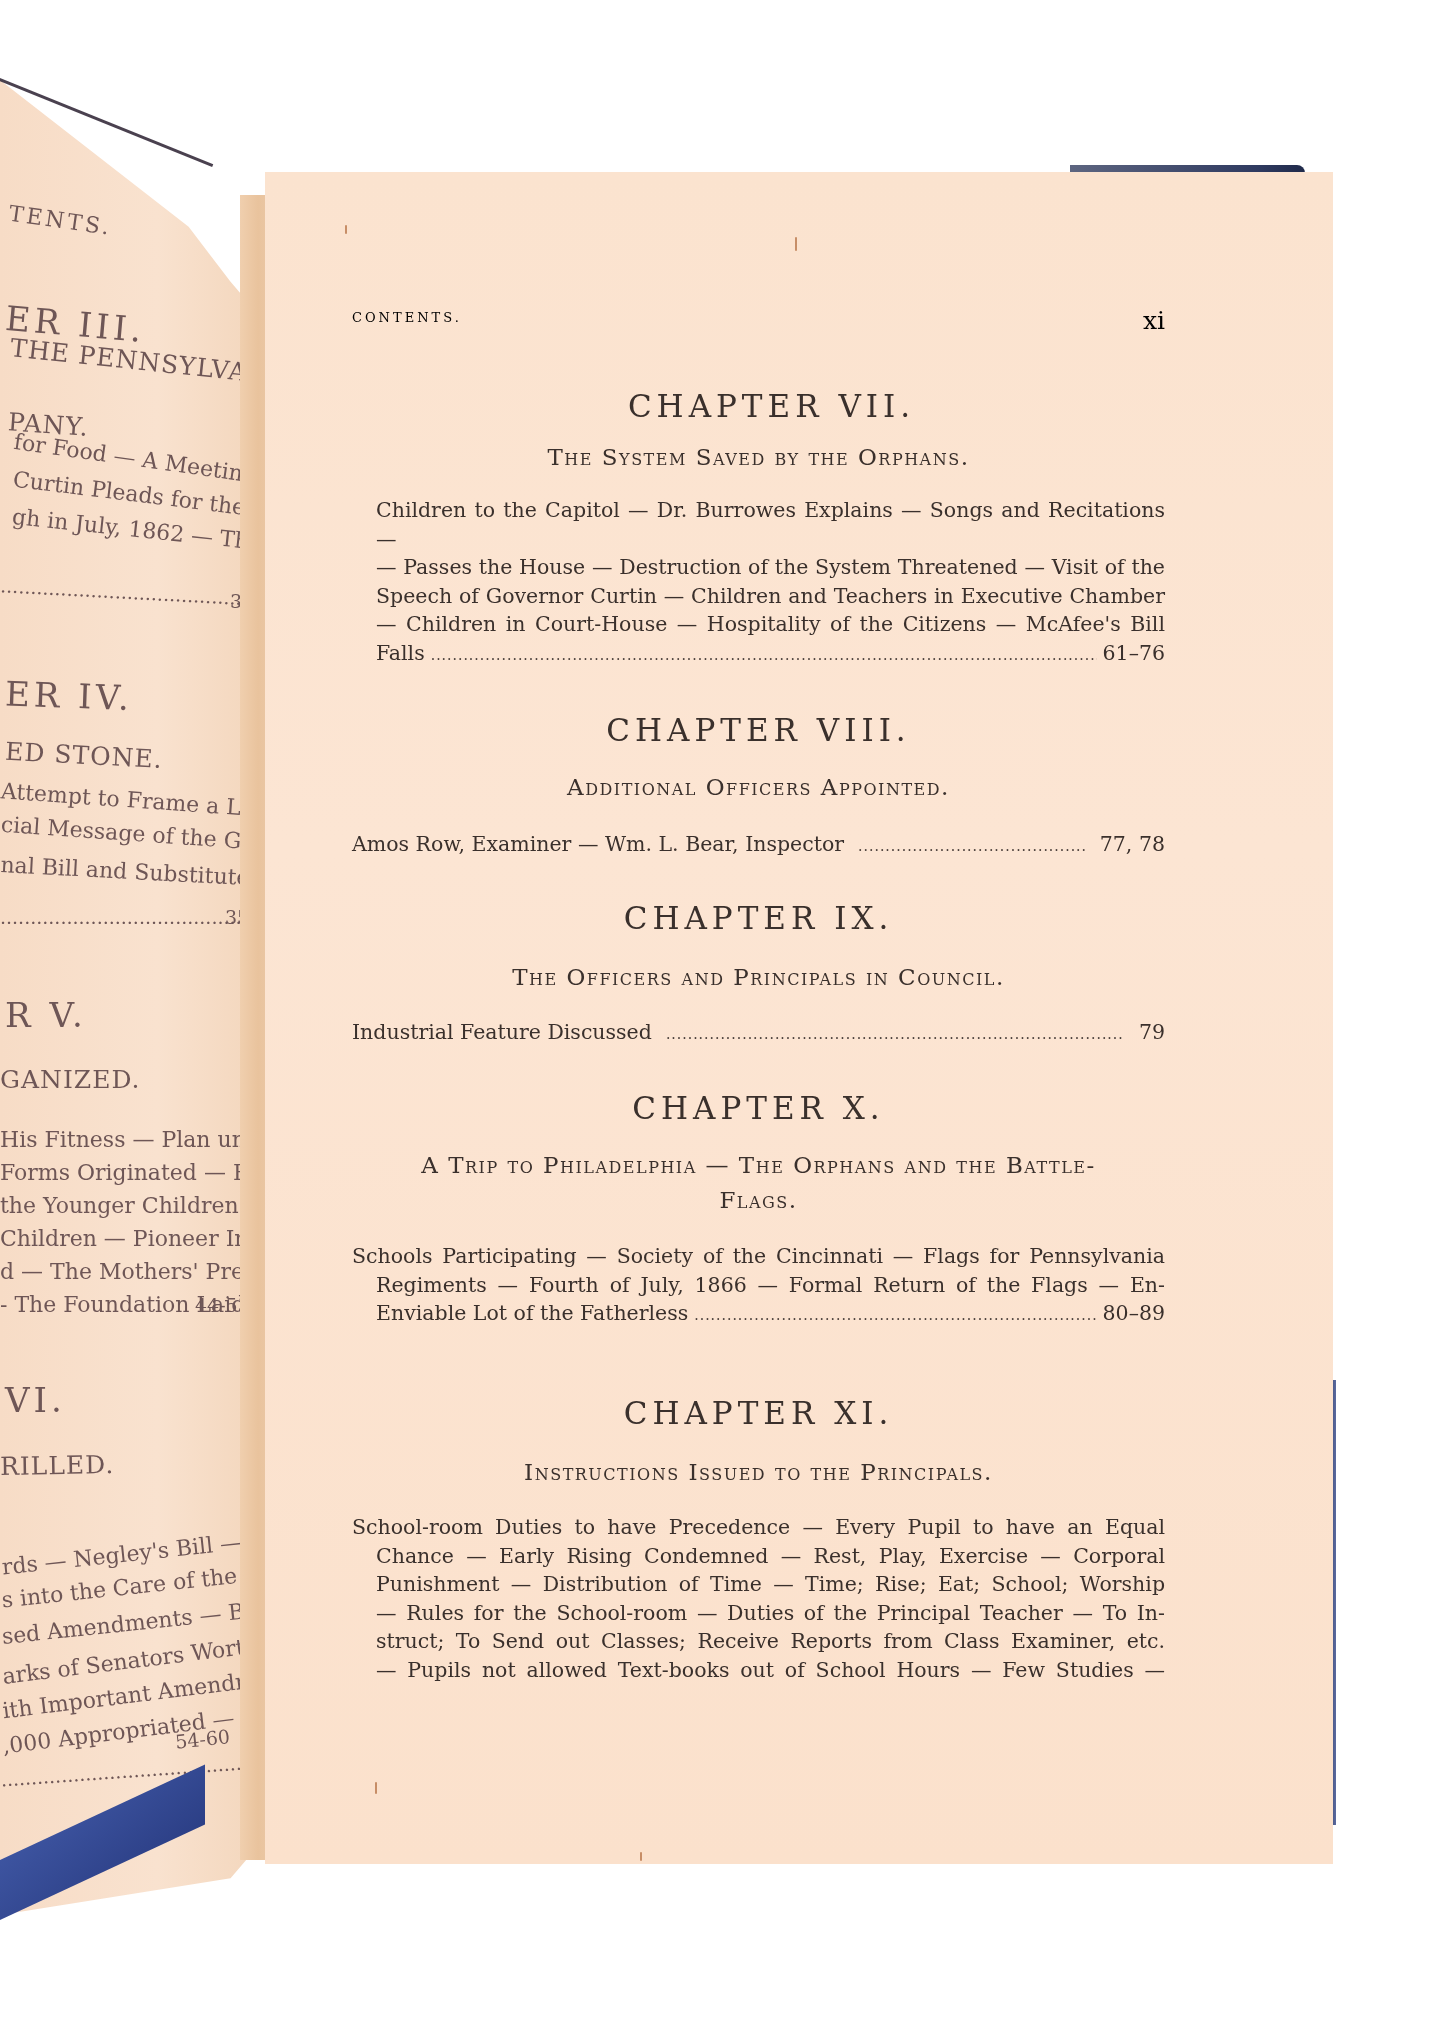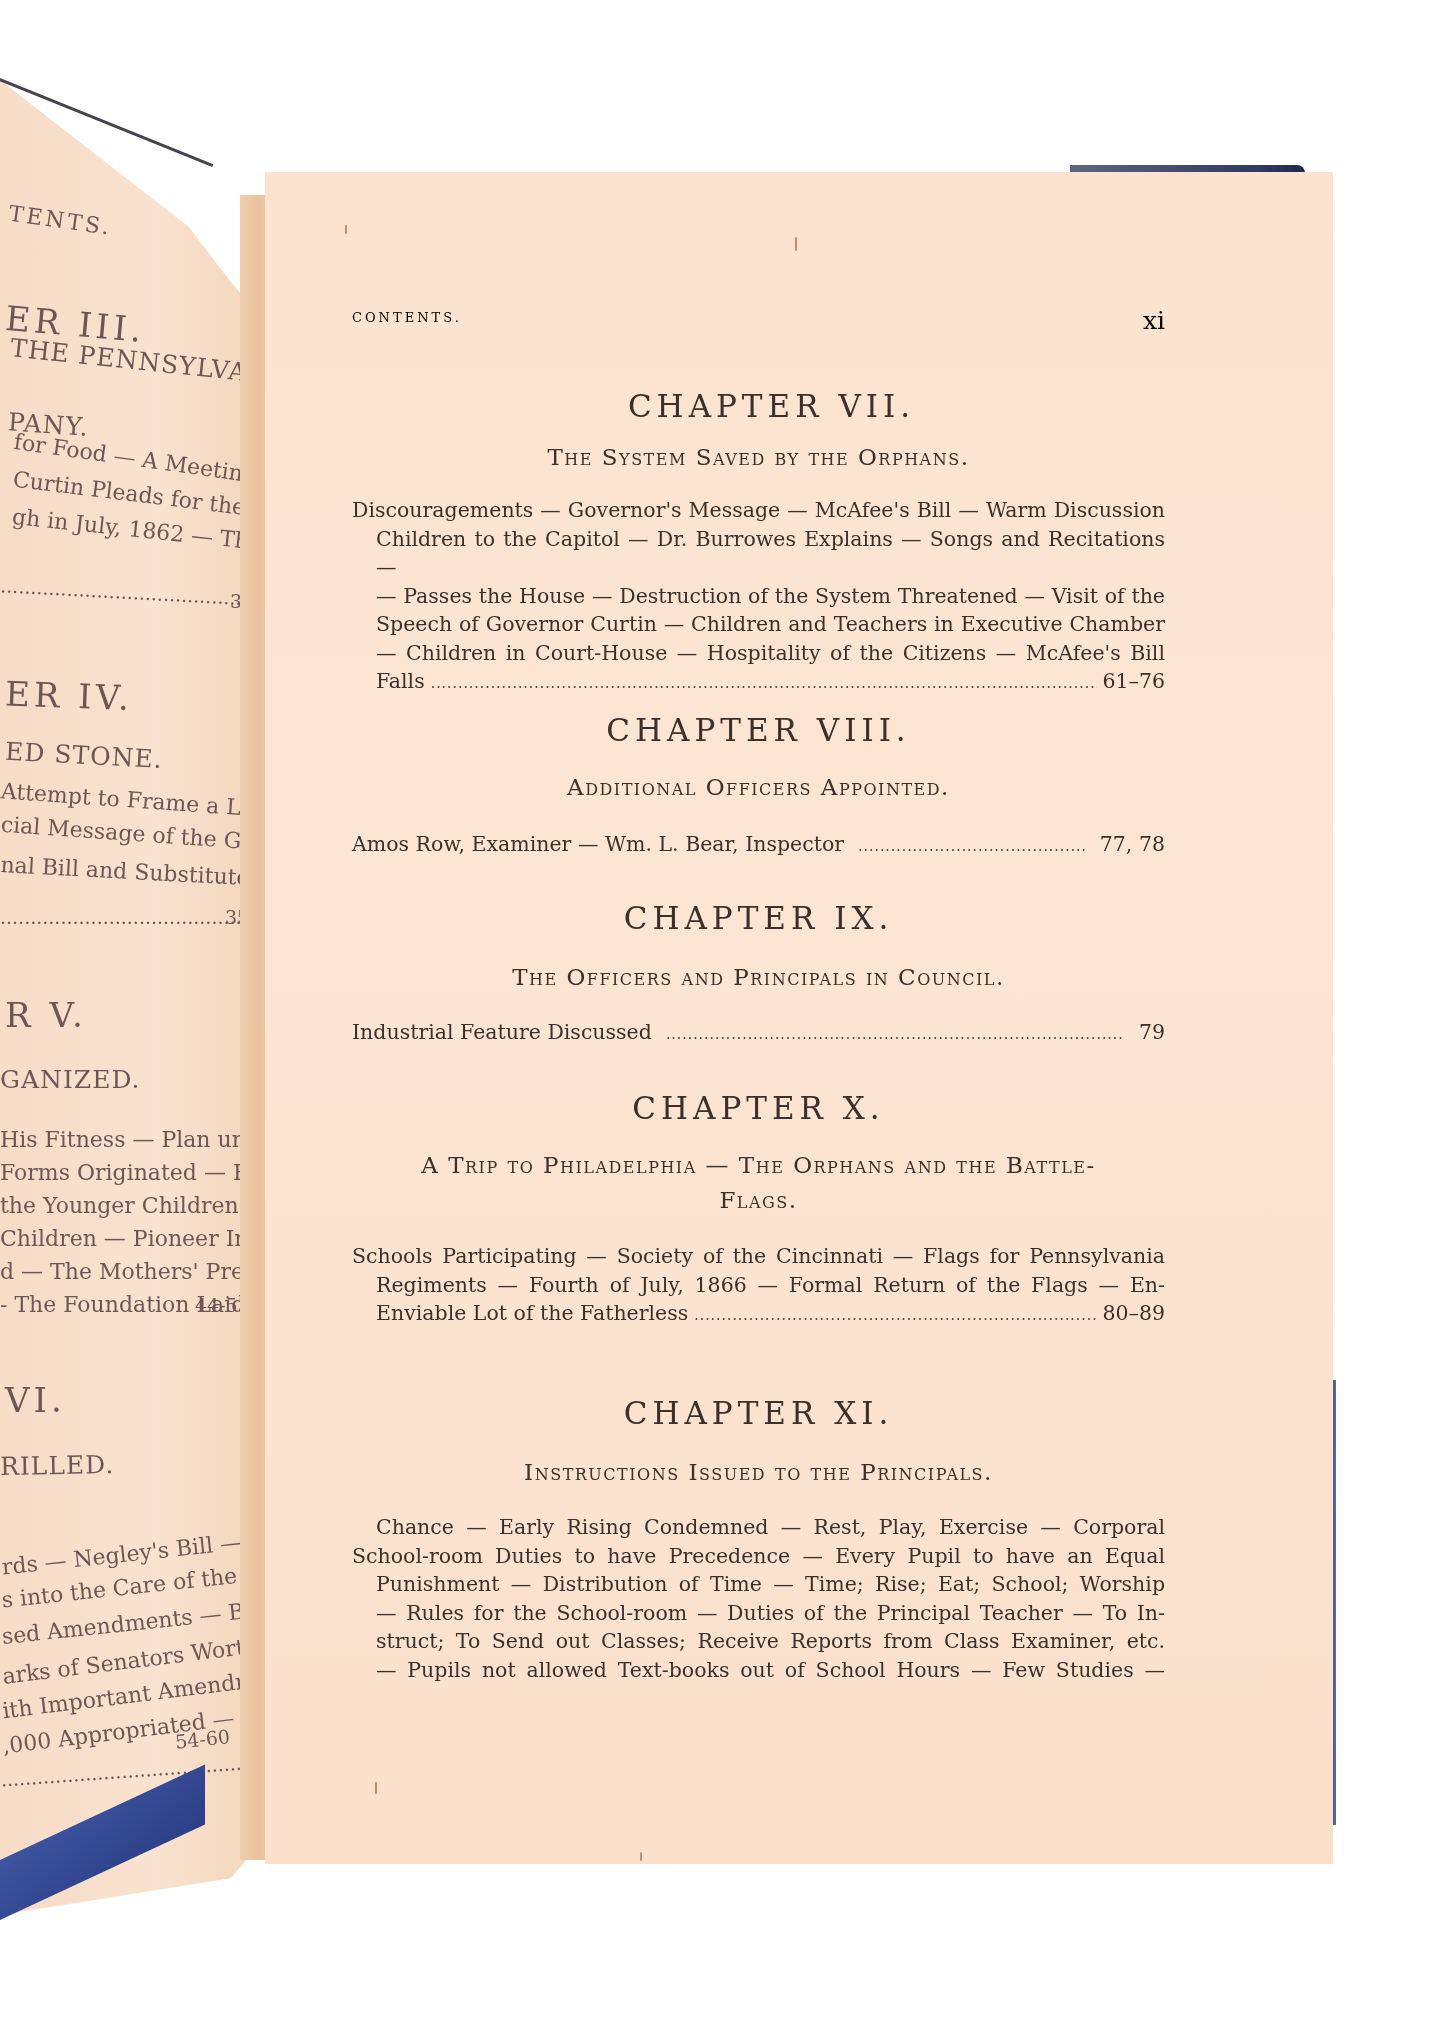--- a/index.html
+++ b/index.html
@@ -115,21 +115,20 @@
 </div>
 
 <div class="running-head">
   <div class="running-title">CONTENTS.</div>
   <div class="page-num">xi</div>
 </div>
 
 <h2 class="chapter" style="top:375px;margin:13px;">CHAPTER VII.</h2>
 <div class="subtitle" style="top:440px;">The System Saved by the Orphans.</div>
 <div class="entry" style="top:496px;">
-  <span class="ln first just">Discouragements — Governor's Message — McAfee's Bill — Warm Discussion</span>
   <span class="ln just">Children to the Capitol — Dr. Burrowes Explains — Songs and Recitations —</span>
   <span class="ln just">— Passes the House — Destruction of the System Threatened — Visit of the</span>
   <span class="ln just">Speech of Governor Curtin — Children and Teachers in Executive Chamber</span>
   <span class="ln just">— Children in Court-House — Hospitality of the Citizens — McAfee's Bill</span>
   <div class="toc-last">
     <span class="t">Falls</span>
     <span class="dots">..........................................................................................................................................................</span>
     <span class="pg">61–76</span>
   </div>
 </div>
@@ -163,19 +162,19 @@
   <div class="toc-last">
     <span class="t">Enviable Lot of the Fatherless</span>
     <span class="dots">..........................................................................................................................................................</span>
     <span class="pg">80–89</span>
   </div>
 </div>
 
 <h2 class="chapter" style="top:1395px;margin:0;">CHAPTER XI.</h2>
 <div class="subtitle" style="top:1455px;">Instructions Issued to the Principals.</div>
 <div class="entry" style="top:1513px;">
+  <span class="ln first just">School-room Duties to have Precedence — Every Pupil to have an Equal</span>
   <span class="ln just">Chance — Early Rising Condemned — Rest, Play, Exercise — Corporal</span>
-  <span class="ln first just">School-room Duties to have Precedence — Every Pupil to have an Equal</span>
   <span class="ln just">Punishment — Distribution of Time — Time; Rise; Eat; School; Worship</span>
   <span class="ln just">— Rules for the School-room — Duties of the Principal Teacher — To In-</span>
   <span class="ln just">struct; To Send out Classes; Receive Reports from Class Examiner, etc.</span>
   <span class="ln just">— Pupils not allowed Text-books out of School Hours — Few Studies —</span>
 </div>
 
 </body></html>

